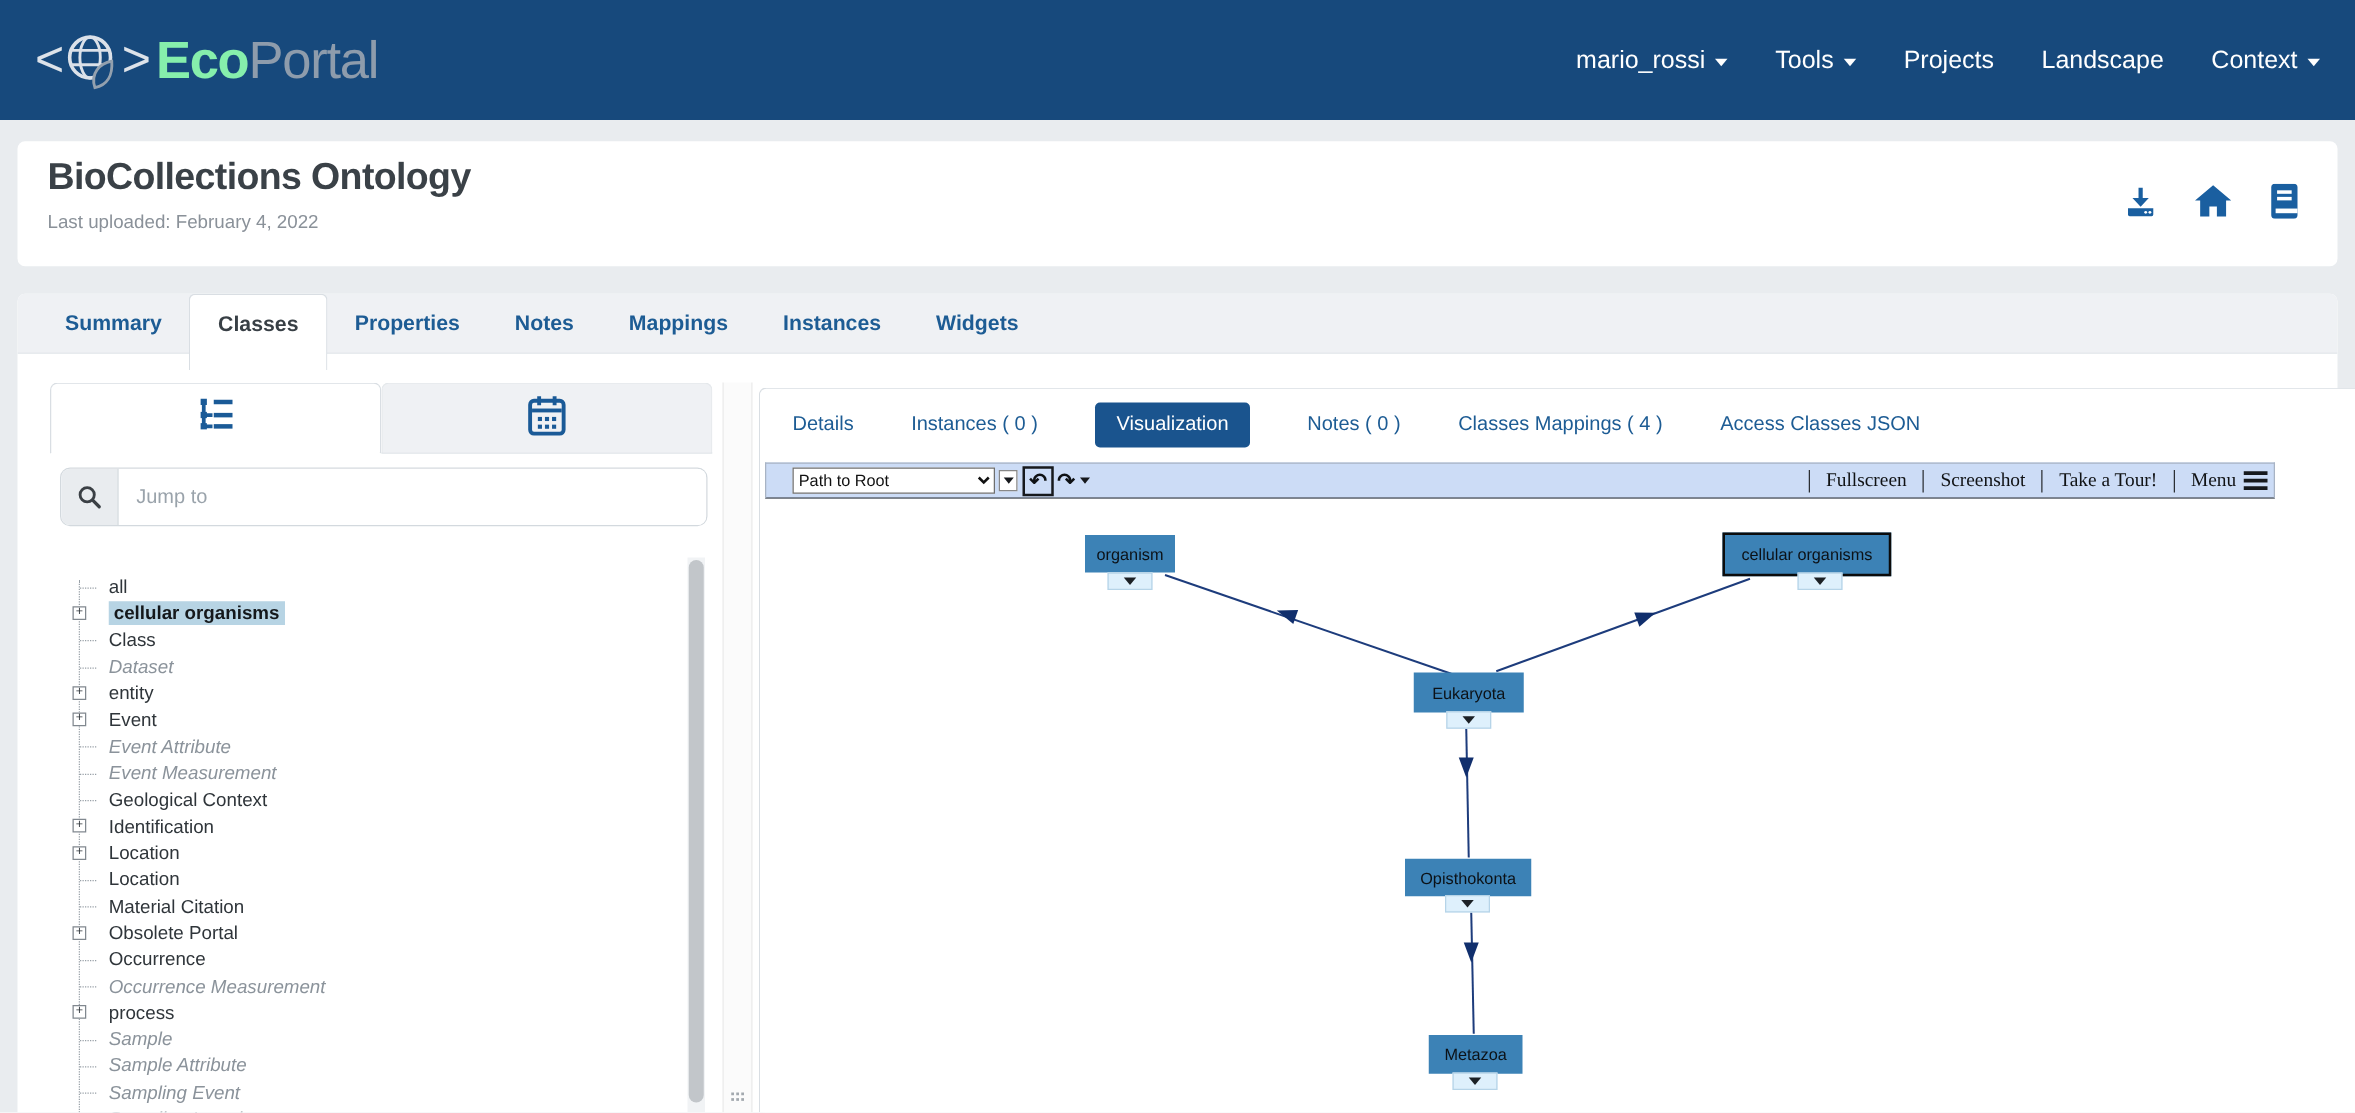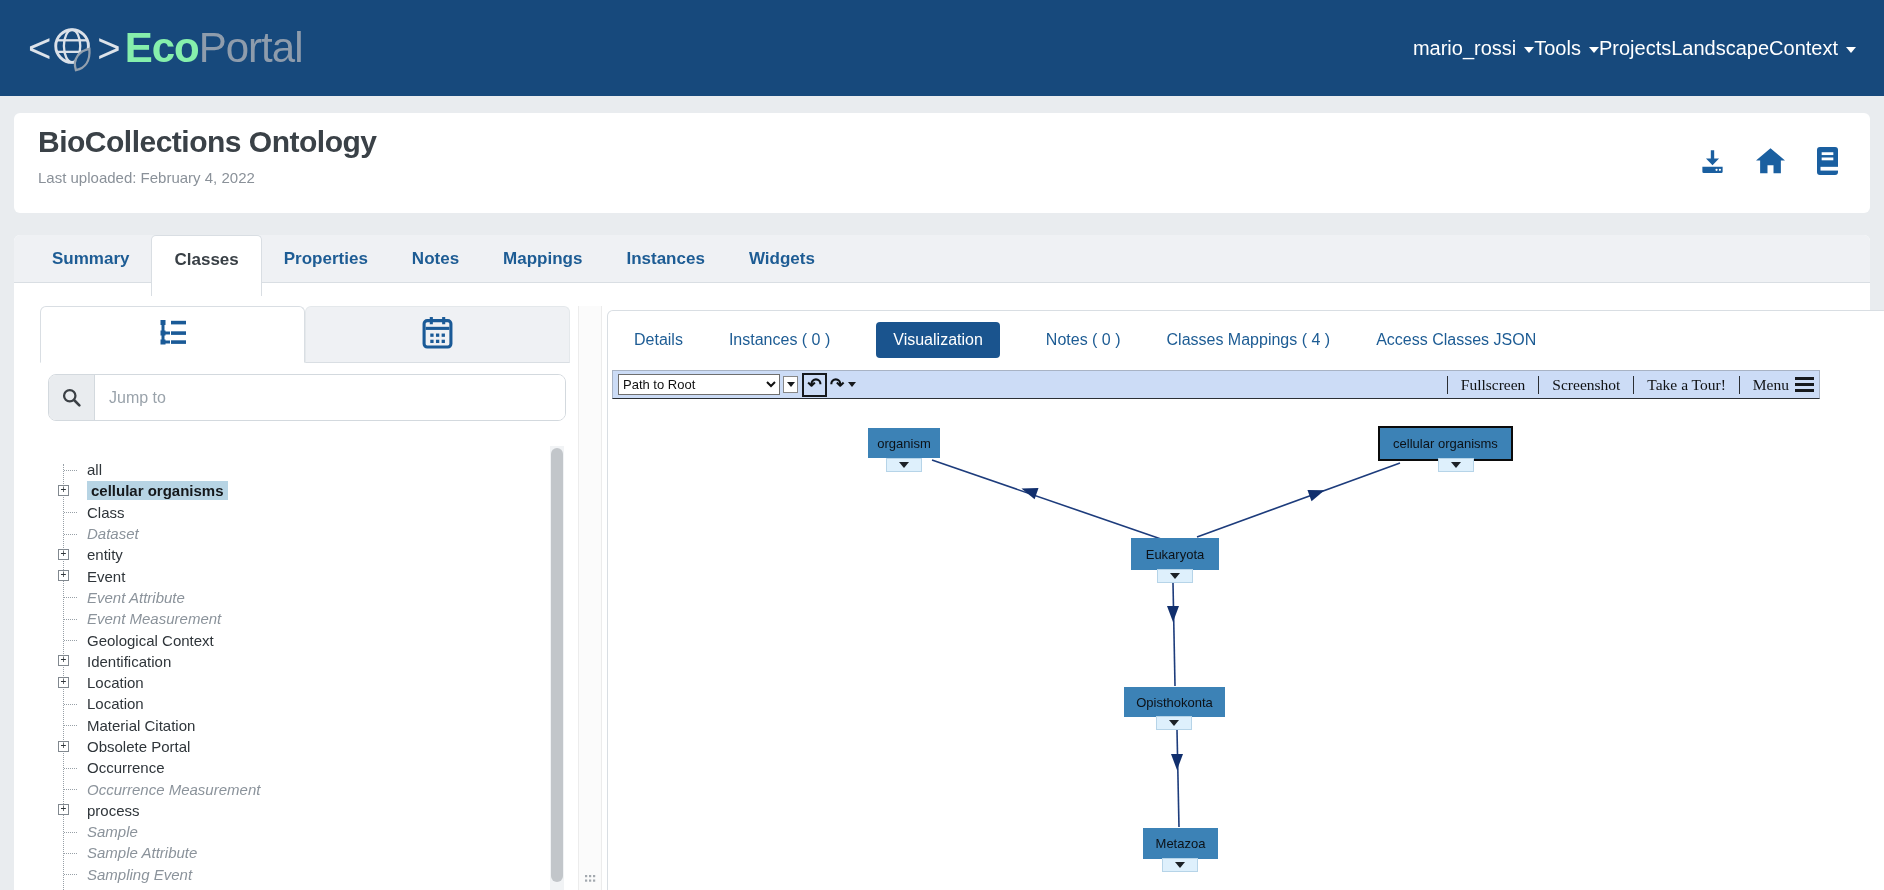--- a/index.html
+++ b/index.html
@@ -6,21 +6,21 @@
   html,body { width:1884px; height:890px; overflow:hidden; }
   body { position:relative; background:#e9ecef; font-family:"Liberation Sans",sans-serif; }
 
   
   .navbar { position:absolute; top:0; left:0; width:100%; height:96px; background:#17497c;
             display:flex; align-items:center; padding:0 28px; }
   .logo { display:flex; align-items:center; cursor:pointer; }
   .logo .br { color:#dde3ea; font-size:40px; font-weight:400; line-height:1; }
   .logo .eco { color:#86efac; font-size:42px; font-weight:700; letter-spacing:-1px; margin-left:4px; }
   .logo .portal { color:#8e9cac; font-size:42px; font-weight:400; letter-spacing:-1px; }
-  .nav-items { margin-left:auto; display:flex; align-items:flex-end; }
+  .nav-items { margin-left:auto; display:flex; align-items:flex-end; gap:38px; }
   .nav-item { display:flex; align-items:center; gap:8px; color:#fff; font-size:20px; cursor:pointer; white-space:nowrap; }
   .caret-down { width:0; height:0; border-left:5px solid transparent; border-right:5px solid transparent;
                 border-top:6px solid #fff; margin-top:3px; }
 
   
   .title-card { position:absolute; left:14px; top:113px; width:1856px; height:100px; background:#fff; border-radius:6px; }
   .page-title { position:absolute; left:24px; top:12px; font-size:30px; font-weight:700; color:#3a4147; letter-spacing:-0.5px; }
   .page-sub { position:absolute; left:24px; top:56px; font-size:15px; color:#8a9199; }
   .title-icons { position:absolute; right:30px; top:34px; display:flex; align-items:center; gap:30px; }
   .title-icons svg { display:block; cursor:pointer; }
@@ -72,21 +72,21 @@
   .right-panel { position:absolute; left:593px; top:75px; width:1489px; height:580px; background:#fff;
                  border:1px solid #d9dee3; border-bottom:none; border-radius:6px 6px 0 0; }
   .rp-tabs { position:absolute; top:0; left:0; right:0; height:57px; display:flex; align-items:center;
              padding-left:26px; gap:46px; font-size:16px; color:#1d5c94; }
   .rp-tab { cursor:pointer; white-space:nowrap; }
   .rp-tab.active { background:#1a548e; color:#fff; padding:9px 17px; border-radius:4px; }
 
   .rp-toolbar { position:absolute; top:59px; left:4px; width:1208px; height:29px; background:#ccdcf6;
                 border:1px solid #a8b3c4; border-bottom:1px solid #2b2f34; display:flex; align-items:center; padding:0 5px; }
   .mode-select { width:162px; height:21px; font-size:13px; font-family:inherit; border:1px solid #6f6f6f;
-                 background:#fff; color:#111; border-radius:0; outline:none; }
+                 background:#fff; color:#111; border-radius:0; outline:none;margin-left:16px; }
   .tb-caret-btn { width:15px; height:17px; background:#fff; border:1px solid #888; display:flex; align-items:center;
                   justify-content:center; margin-left:3px; cursor:pointer; }
   .tb-caret-btn::after, .tb-mini-caret::after { content:""; width:0; height:0; border-left:4px solid transparent;
                   border-right:4px solid transparent; border-top:5px solid #16191d; }
   .tb-undo { width:25px; height:24px; border:2px solid #16191d; display:flex; align-items:center; justify-content:center;
              font-size:17px; font-weight:700; color:#0e1114; margin-left:4px; cursor:pointer; }
   .tb-redo { width:20px; height:24px; display:flex; align-items:center; justify-content:center; font-size:17px;
              font-weight:700; color:#0e1114; cursor:pointer; }
   .tb-mini-caret { display:flex; align-items:center; margin-left:1px; cursor:pointer; }
   .tb-right { margin-left:auto; display:flex; align-items:center; font-size:15.5px; color:#101214; }

